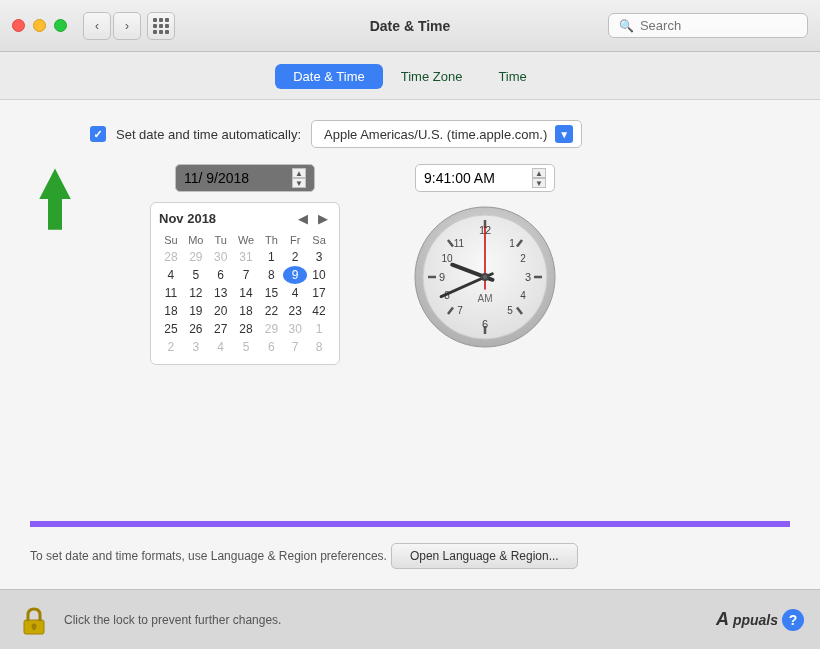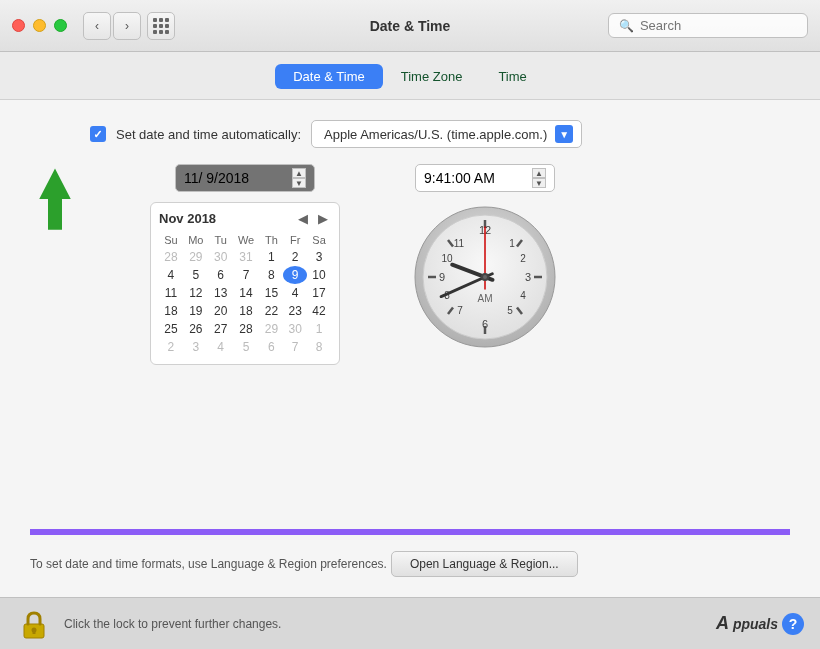--- a/index.html
+++ b/index.html
@@ -372,21 +372,21 @@
       border-radius: 5px;
       padding: 5px 18px;
       font-size: 12px;
       color: #333;
       cursor: pointer;
     }
 
     
     .footer {
       background: #d8d8d8;
-      height: 52px;
+      height: 60px;
       border-top: 1px solid #c0c0c0;
       display: flex;
       align-items: center;
       padding: 0 16px;
       gap: 12px;
     }
 
     .lock-icon-area {
       position: relative;
       width: 36px;

